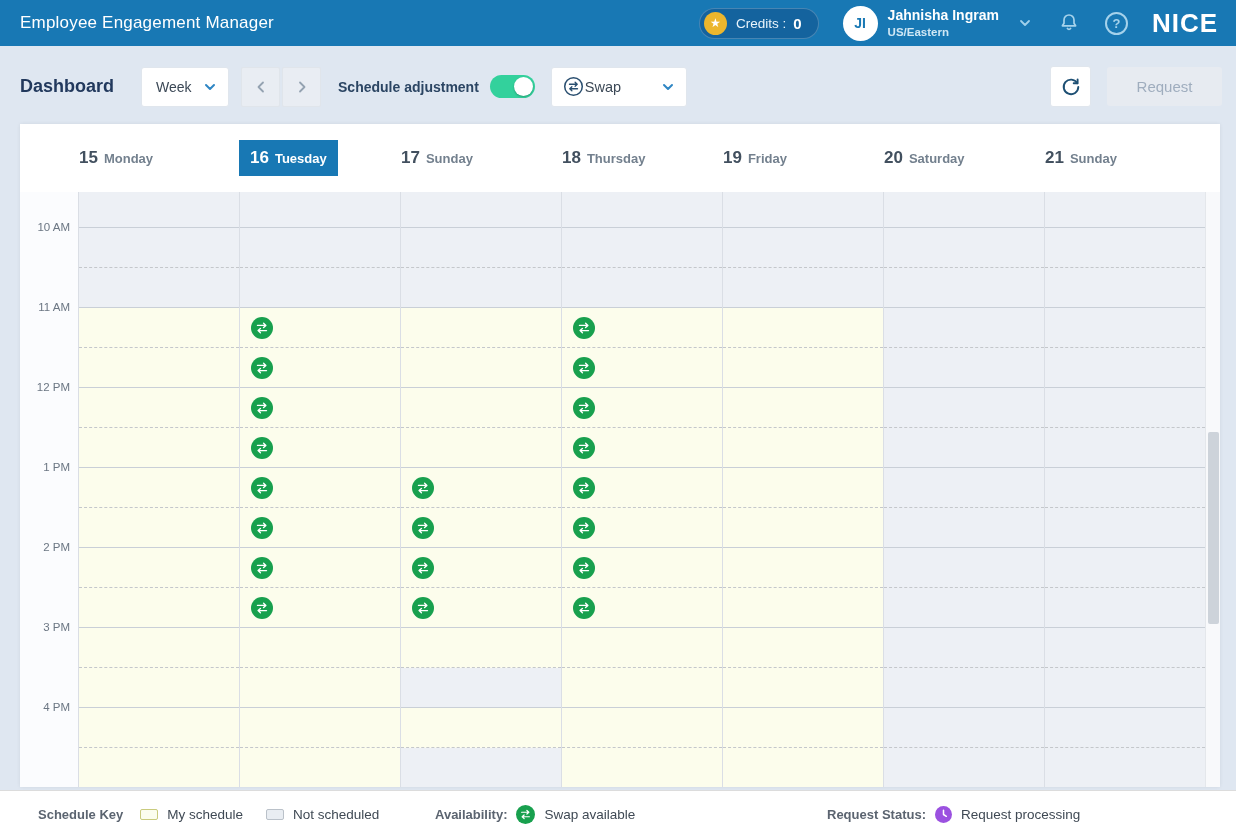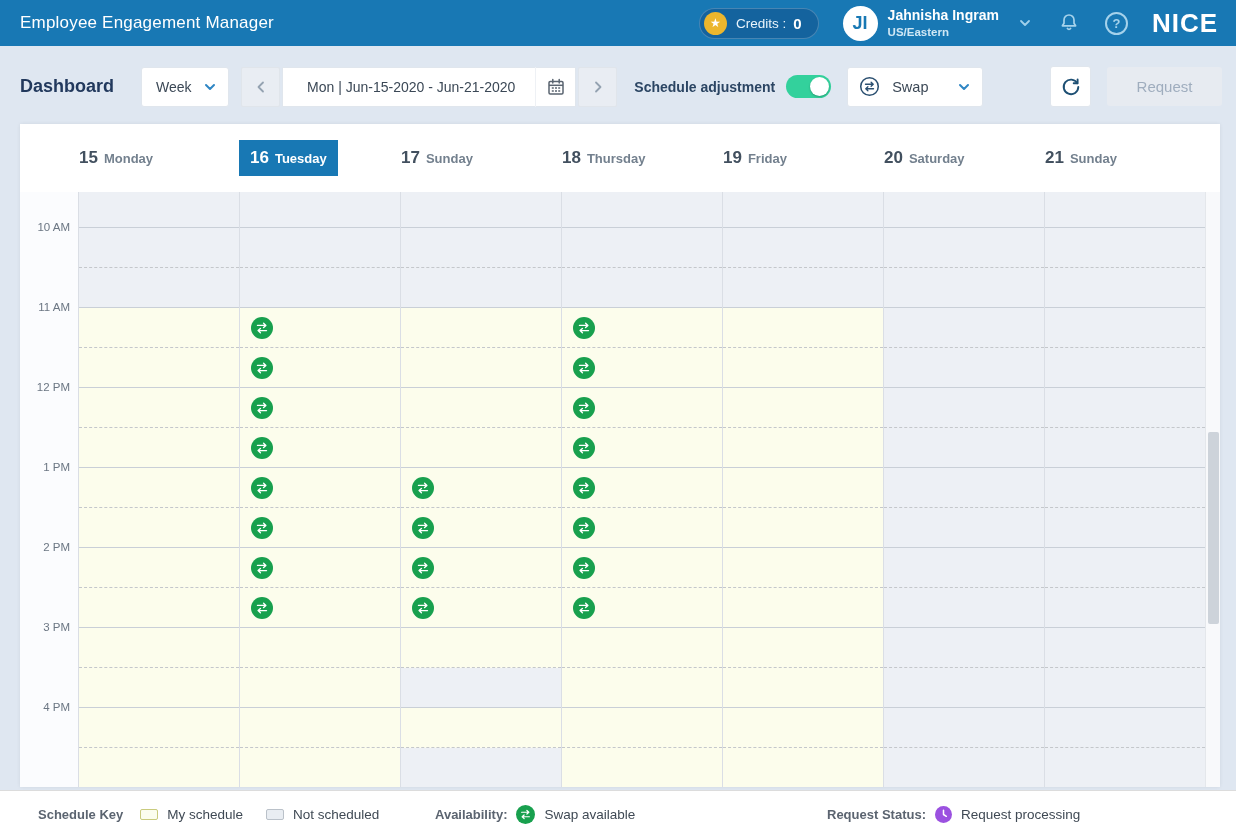--- a/index.html
+++ b/index.html
@@ -8,42 +8,42 @@
 
   
   .topbar { height:46px; background:#1878b4; display:flex; align-items:center; padding:0 18px 0 20px; }
   .app-title { color:#ffffff; font-size:17px; font-weight:500; letter-spacing:.2px; }
   .topbar-right { margin-left:auto; display:flex; align-items:center; gap:24px; }
   .credits-pill { display:flex; align-items:center; background:#14639e; border:1px solid rgba(255,255,255,.22); border-radius:16px; height:31px; padding:0 16px 0 4px; cursor:pointer; }
   .star-circle { width:23px; height:23px; border-radius:50%; background:#ecb62d; color:#fff; font-size:12px; display:flex; align-items:center; justify-content:center; }
   .credits-label { color:#e9f4fb; font-size:13.5px; margin-left:9px; }
   .credits-value { color:#fff; font-size:15px; font-weight:bold; margin-left:7px; }
   .user-block { display:flex; align-items:center; gap:10px; cursor:pointer; }
-  .avatar { width:35px; height:35px; border-radius:50%; background:#ffffff; color:#1878b4; font-weight:bold; font-size:18px; display:flex; align-items:center; justify-content:center; }
+  .avatar { width:35px; height:35px; border-radius:50%; background:#ffffff; color:#1878b4; font-weight:bold; font-size:14px; display:flex; align-items:center; justify-content:center; }
   .user-name { color:#fff; font-size:14px; font-weight:bold; line-height:1.25; }
   .user-tz { color:#cfe7f5; font-size:11.5px; font-weight:bold; line-height:1.25; }
   .hdr-icon { display:flex; align-items:center; cursor:pointer; }
   .qmark { width:23px; height:23px; border-radius:50%; border:2px solid #a5d2eb; color:#a5d2eb; font-size:13px; font-weight:bold; display:flex; align-items:center; justify-content:center; }
   .brand { color:#ffffff; font-size:26px; font-weight:800; letter-spacing:1px; font-stretch:condensed; }
 
   
   .toolbar { height:81px; display:flex; align-items:center; padding:0 14px 0 20px; }
   .page-title { font-size:18px; font-weight:bold; color:#22395d; }
   .sel-box { background:#fff; border:1px solid #e0e6ed; border-radius:3px; height:40px; display:flex; align-items:center; cursor:pointer; }
   .week-box { width:88px; margin-left:27px; padding:0 10px 0 14px; justify-content:space-between; }
   .sel-text { font-size:14px; color:#3b4856; }
   .datenav { display:flex; align-items:center; margin-left:12px; gap:2px; }
   .navbtn { width:39px; height:40px; background:#e9edf3; border:1px solid #e0e5eb; border-radius:2px; display:flex; align-items:center; justify-content:center; cursor:pointer; }
   .datebox { background:#fff; border:1px solid #e0e6ed; height:40px; display:flex; align-items:center; cursor:pointer; }
   .date-text { font-size:14px; color:#3b4856; padding:0 20px 0 24px; }
   .calbtn { width:40px; height:40px; border-left:1px solid #eef1f5; display:flex; align-items:center; justify-content:center; cursor:pointer; }
   .adj-label { margin-left:17px; font-size:14px; font-weight:bold; color:#2b4563; }
   .toggle { margin-left:11px; width:45px; height:23px; border-radius:12px; background:#33d19c; position:relative; cursor:pointer; }
   .toggle .knob { position:absolute; top:2px; right:2px; width:19px; height:19px; border-radius:50%; background:#fff; box-shadow:0 1px 2px rgba(0,0,0,.25); }
-  .swap-box { width:136px; margin-left:16px; padding:0 10px 0 11px; gap:12px; }
+  .swap-box { width:136px; margin-left:16px; padding:0 10px 0 11px; gap:1px; }
   .swap-box .chev { margin-left:auto; }
   .spacer { flex:1; }
   .refresh-btn { width:41px; height:41px; background:#fff; border:1px solid #e0e6ed; border-radius:3px; display:flex; align-items:center; justify-content:center; cursor:pointer; }
   .request-btn { width:115px; height:39px; margin-left:16px; background:#e7ebf1; border:none; border-radius:3px; color:#9fadbe; font-size:15px; font-family:inherit; cursor:default; }
 
   
   .card { position:absolute; left:20px; top:124px; width:1200px; height:663px; background:#ffffff; box-shadow:0 0 4px rgba(0,0,0,.07); }
   .dayhead { height:68px; display:flex; padding-left:58px; align-items:center; }
   .day-cell { width:161px; display:flex; align-items:center; cursor:pointer; }
   .day-inner { display:flex; align-items:baseline; gap:6px; padding-left:1px; }
@@ -125,31 +125,20 @@
           <path d="M4 6l4 4 4-4" stroke="#2f86c4" stroke-width="2" stroke-linecap="round" stroke-linejoin="round"></path>
         </svg>
     </div>
 
     <div class="datenav">
       <div class="navbtn">
         <svg width="18" height="18" viewBox="0 0 18 18" fill="none">
             <path d="M11 4.5 6.5 9l4.5 4.5" stroke="#94a2b1" stroke-width="1.8" stroke-linecap="round" stroke-linejoin="round"></path>
           </svg>
       </div>
-      <div class="datebox">
-        <span class="date-text">Mon | Jun-15-2020 - Jun-21-2020</span>
-        <span class="calbtn">
-          <svg width="20" height="20" viewBox="0 0 20 20" fill="none">
-              <rect x="3" y="4.5" width="14" height="12.5" rx="1.2" stroke="#5a6470" stroke-width="1.5"></rect>
-              <path d="M3 8.3h14" stroke="#5a6470" stroke-width="1.5"></path>
-              <path d="M6.8 2.5v3.4M13.2 2.5v3.4" stroke="#5a6470" stroke-width="1.5" stroke-linecap="round"></path>
-              <path d="M5.8 11h2M9 11h2M12.2 11h2M5.8 14h2M9 14h2M12.2 14h2" stroke="#5a6470" stroke-width="1.3"></path>
-            </svg>
-        </span>
-      </div>
       <div class="navbtn">
         <svg width="18" height="18" viewBox="0 0 18 18" fill="none">
             <path d="M7 4.5 11.5 9 7 13.5" stroke="#94a2b1" stroke-width="1.8" stroke-linecap="round" stroke-linejoin="round"></path>
           </svg>
       </div>
     </div>
 
     <div class="adj-label">Schedule adjustment</div>
     <div class="toggle">
         <div class="knob"></div>

